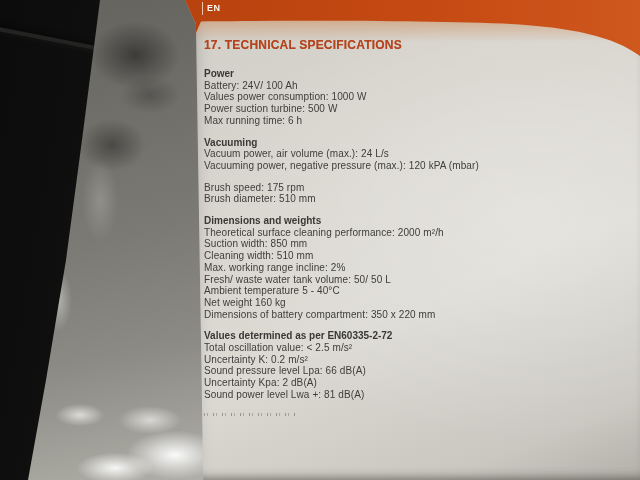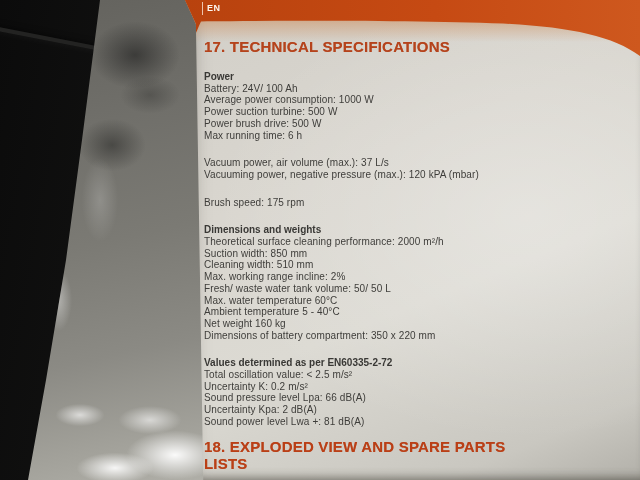--- a/index.html
+++ b/index.html
@@ -65,27 +65,27 @@
     position: absolute; left: 17px; top: 2px;
     border-left: 1px solid rgba(255,240,230,.75);
     padding: 1px 0 2px 4px;
     color: #fdf6ef; font-size: 9px; font-weight: bold; letter-spacing: .4px;
   }
 
   .content { position: absolute; left: 19px; top: 38px; width: 335px; }
 
   .sec-title {
     margin: 0 0 16px 0;
-    font-size: 15px; font-weight: bold; letter-spacing: .2px;
+    font-size: 12px; font-weight: bold; letter-spacing: .2px;
     color: #b5431c;
     text-shadow: 0 0 .4px rgba(181,67,28,.6);
   }
   .sec-title.bottom { margin: 3px 0 10px 0; color: #ba3f16; }
 
-  .group { margin: 16px 0 10px 0; color: #3e3d3a; }
+  .group { margin: 10px 0 10px 0; color: #3e3d3a; }
   .ghead { font-size: 10px; line-height: 11.7px; font-weight: bold; color: #393835; }
   .gline { font-size: 10px; line-height: 11.7px; letter-spacing: .1px; }
 
   
   .cutoff {
     margin-top: 12px;
     width: 92px; height: 3px; opacity: .65; border-radius: 1px;
     background-image: repeating-linear-gradient(90deg,
       rgba(105,103,96,.9) 0 1.5px, transparent 1.5px 3px,
       rgba(105,103,96,.65) 3px 4px, transparent 4px 9px);
@@ -120,56 +120,55 @@
       <span>EN</span>
     </div>
 
     <div class="content">
 
       <h1 class="sec-title">17. TECHNICAL SPECIFICATIONS</h1>
 
       <div class="group">
         <div class="ghead">Power</div>
         <div class="gline">Battery: 24V/ 100 Ah</div>
-        <div class="gline">Average power consumption: 1000 W</div>
+        <div class="gline">Values power consumption: 1000 W</div>
         <div class="gline">Power suction turbine: 500 W</div>
-        <div class="gline">Power brush drive: 500 W</div>
         <div class="gline">Max running time: 6 h</div>
       </div>
 
       <div class="group">
-        <div class="gline">Vacuum power, air volume (max.): 37 L/s</div>
+        <div class="ghead">Vacuuming</div>
+        <div class="gline">Vacuum power, air volume (max.): 24 L/s</div>
         <div class="gline">Vacuuming power, negative pressure (max.): 120 kPA (mbar)</div>
       </div>
 
       <div class="group">
         <div class="gline">Brush speed: 175 rpm</div>
+        <div class="gline">Brush diameter: 510 mm</div>
       </div>
 
       <div class="group">
         <div class="ghead">Dimensions and weights</div>
         <div class="gline">Theoretical surface cleaning performance: 2000 m²/h</div>
         <div class="gline">Suction width: 850 mm</div>
         <div class="gline">Cleaning width: 510 mm</div>
         <div class="gline">Max. working range incline: 2%</div>
         <div class="gline">Fresh/ waste water tank volume: 50/ 50 L</div>
-        <div class="gline">Max. water temperature 60°C</div>
         <div class="gline">Ambient temperature 5 - 40°C</div>
         <div class="gline">Net weight 160 kg</div>
         <div class="gline">Dimensions of battery compartment: 350 x 220 mm</div>
       </div>
 
       <div class="group">
         <div class="ghead">Values determined as per EN60335-2-72</div>
         <div class="gline">Total oscillation value: &lt; 2.5 m/s²</div>
         <div class="gline">Uncertainty K: 0.2 m/s²</div>
         <div class="gline">Sound pressure level Lpa: 66 dB(A)</div>
         <div class="gline">Uncertainty Kpa: 2 dB(A)</div>
         <div class="gline">Sound power level Lwa +: 81 dB(A)</div>
       </div>
 
-      <h1 class="sec-title bottom">18. EXPLODED VIEW AND SPARE PARTS LISTS</h1>
 
       <div class="cutoff"></div>
 
     </div>
   </div>
 </div>
 
 </body></html>

